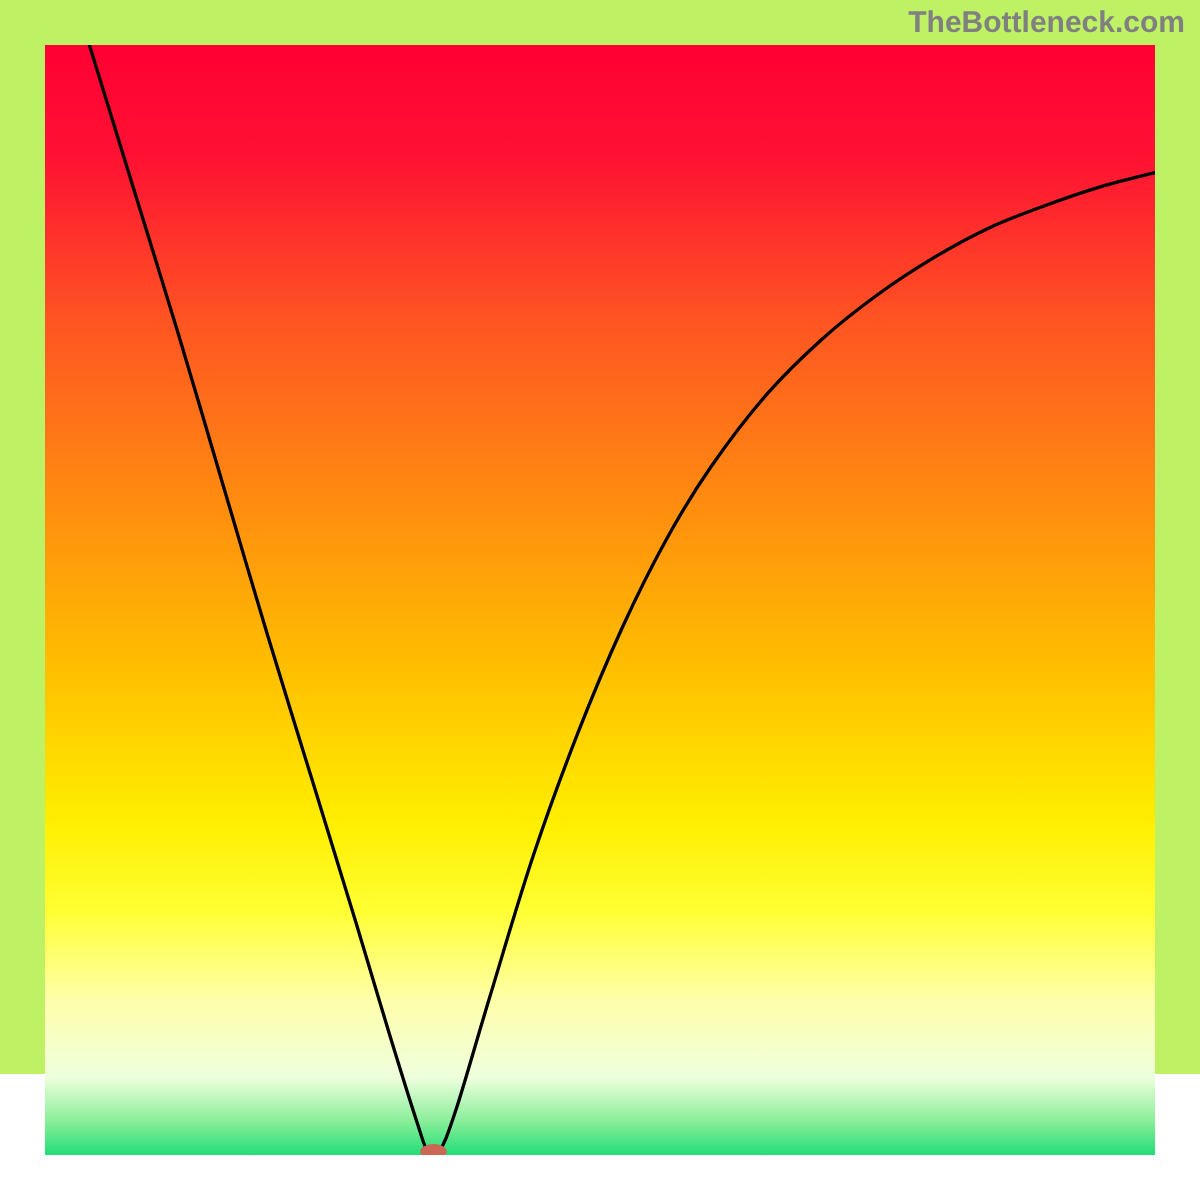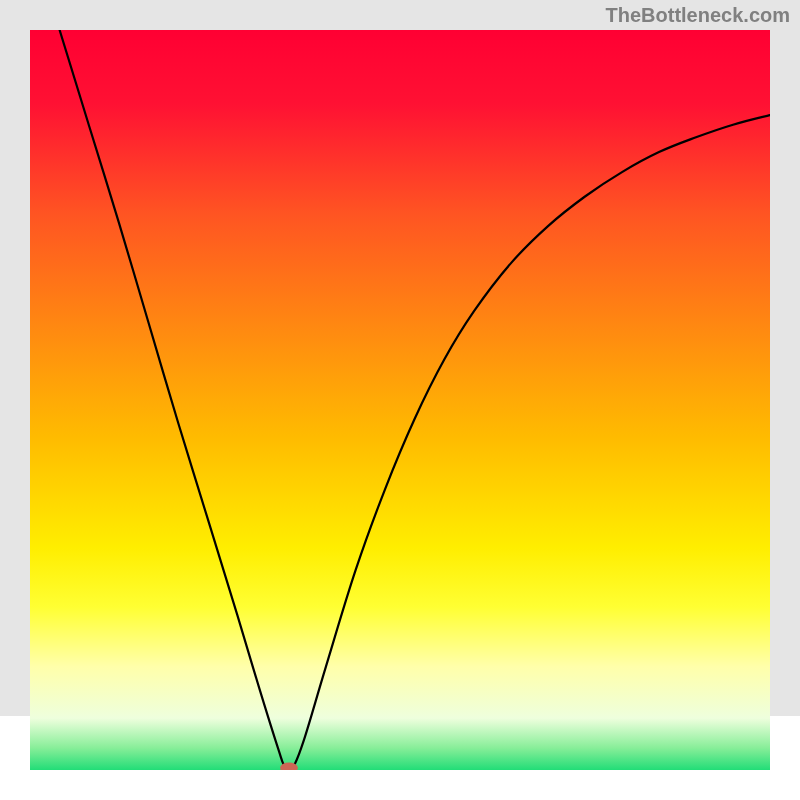--- a/index.html
+++ b/index.html
@@ -1,20 +1,20 @@
 <!DOCTYPE html>
 <html><head>
 <meta charset="utf-8">
 <style>
   * { margin: 0; padding: 0; box-sizing: border-box; }
   html, body { width: 800px; height: 800px; overflow: hidden; }
   .chart-container {
     width: 800px;
     height: 716px;
-    background: #e5e5e5;
+    background: #bef264;
     position: relative;
   }
   .watermark {
     position: absolute;
     top: 4px;
     right: 10px;
     color: #808080;
     font-family: Arial, Helvetica, sans-serif;
     font-size: 20px;
     font-weight: bold;

